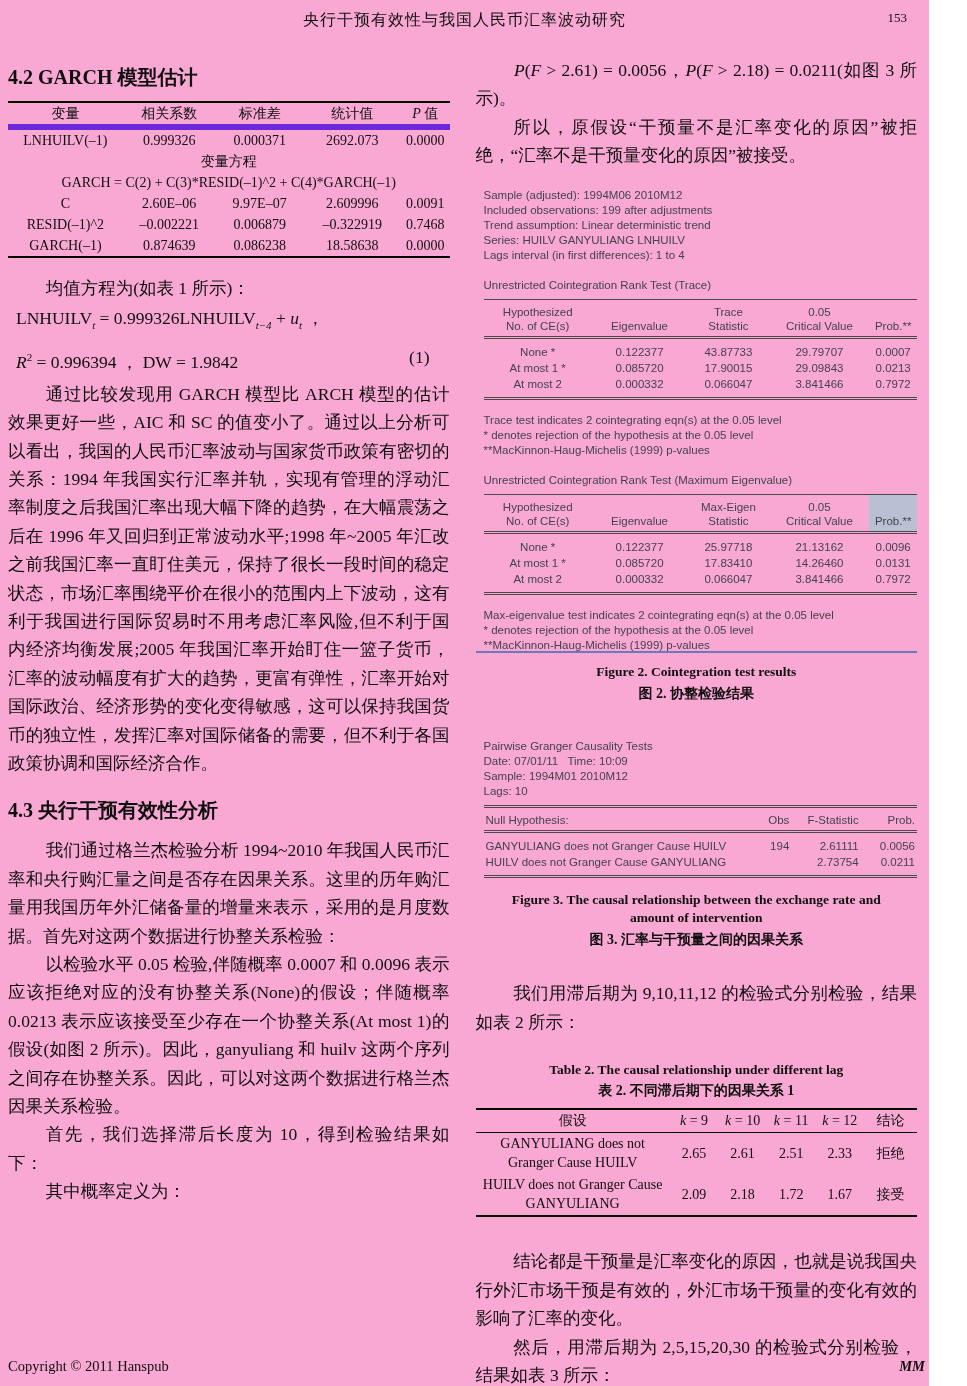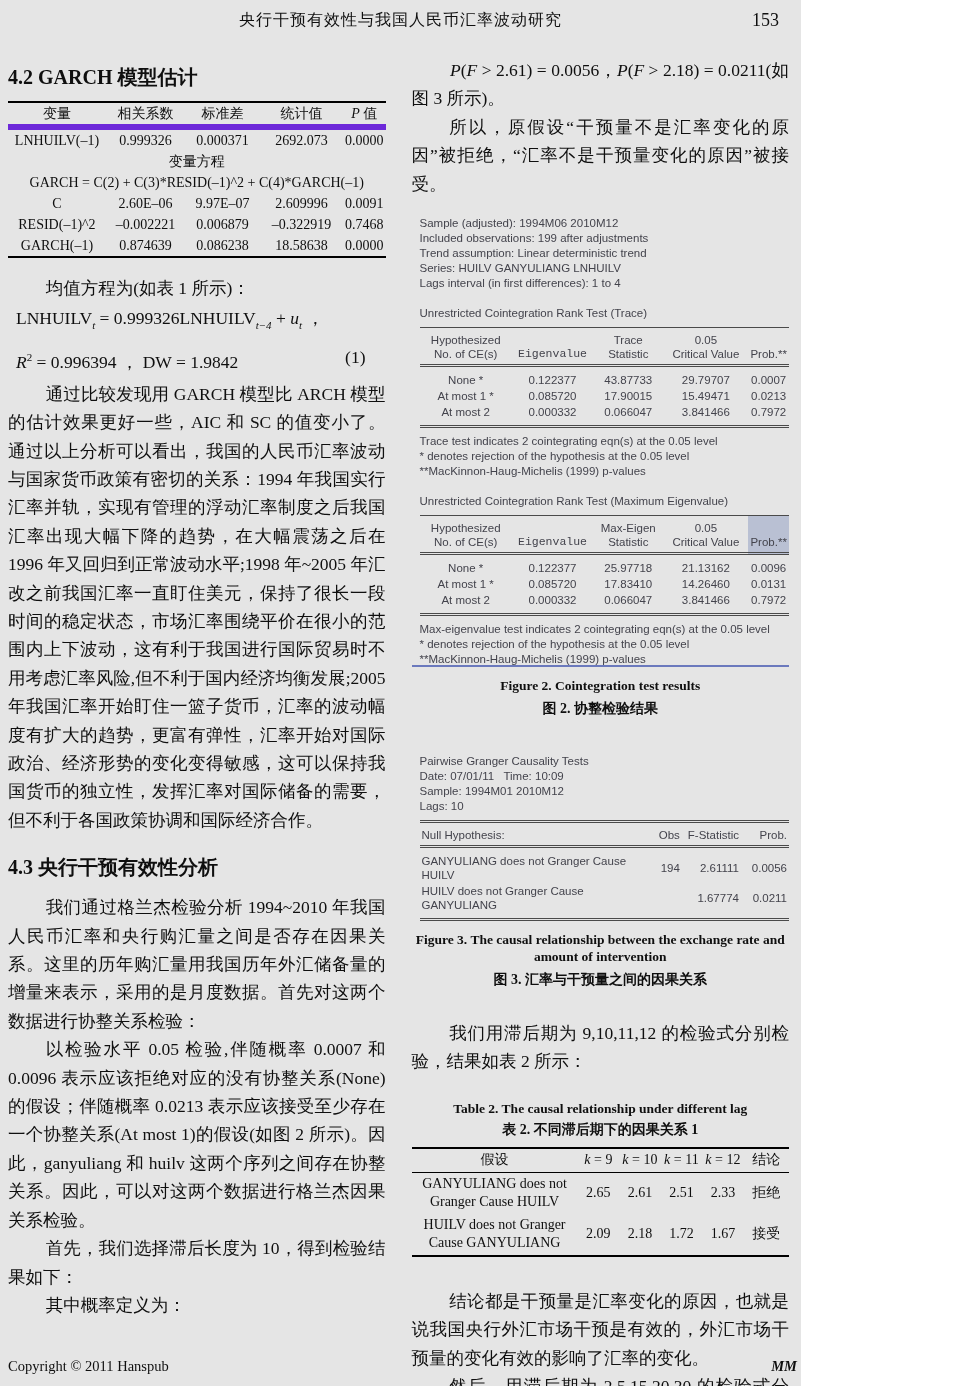--- a/index.html
+++ b/index.html
@@ -1,22 +1,22 @@
 <!DOCTYPE html>
 <html><head>
 <meta charset="utf-8">
 <style>
   html,body { margin:0; padding:0; background:#ffffff; }
-  .page { position:relative; width:801px; height:1386px; background:#e5e5e5; overflow:hidden;
+  .page { position:relative; width:929px; height:1386px; background:#f9a8d4; overflow:hidden;
           font-family:"Liberation Serif","DejaVu Serif",serif; color:#0f0f0f; }
 
   
   .pg-header { position:relative; padding-top:10px; height:26px; }
   .pg-title { display:block; text-align:center; font-size:16px; letter-spacing:1px; }
-  .pg-num { position:absolute; right:22px; top:10px; font-size:18px; }
+  .pg-num { position:absolute; right:22px; top:10px; font-size:13px; }
 
   
   .cols { display:flex; gap:26px; padding:0 12px 0 8px; margin-top:12px; }
   .col { width:461px; }
 
   .sec-h { font-size:20px; font-weight:700; margin:16px 0 10px 0; }
   .sec-h2 { margin:20px 0 12px 0; }
 
   .bp { font-size:17.5px; line-height:28.4px; text-align:justify; margin:0; }
   .ind { text-indent:2.15em; }
@@ -39,28 +39,28 @@
   .eq sub { font-size:11px; font-style:italic; }
   .eq sup { font-size:11px; }
   .eq2 { display:flex; justify-content:space-between; padding-right:20px; margin-bottom:4px; }
   .eqnum { font-style:normal; }
 
   
   .eviews { font-family:"Liberation Sans","DejaVu Sans",sans-serif; font-size:11.5px;
             color:#43434c; padding-left:8px; margin-top:18px; }
   .evl { line-height:15px; white-space:pre-wrap; }
   .evgap { margin-top:15px; }
-  .evt { width:100%; border-collapse:collapse; margin-top:6px; margin-bottom:6px; }
+  .evt { width:100%; border-collapse:collapse; margin-top:6px; margin-bottom:13px; }
   .evt th, .evt td { font-weight:400; text-align:center; padding:1px 2px; line-height:14px; }
   .evt thead tr { border-top:1px solid #4a4a4a; border-bottom:3px double #4a4a4a; }
   .evt thead th { padding-top:5px; padding-bottom:3px; }
   .evt tbody { border-bottom:3px double #4a4a4a; }
   .evt tbody tr:first-child td { padding-top:6px; }
   .evt tbody tr:last-child td { padding-bottom:6px; }
-  .evt .w1 { width:25%; } .evt .w2 { width:22%;font-family:Liberation Mono, monospace; } .evt .w3 { width:19%; }
+  .evt .w1 { width:25%; } .evt .w2 { width:22%; } .evt .w3 { width:19%; }
   .evt .w4 { width:23%; } .evt .w5 { width:11%; }
   .vb { vertical-align:bottom; }
   .hl { background:#b9c0d3; }
   .evnotes { margin-top:3px; }
   .evclip { height:13px; overflow:hidden; border-bottom:2px solid #6b79bd;
             margin-left:-8px; padding-left:8px; }
   
   .gt thead tr { border-top:3px double #4a4a4a; border-bottom:3px double #4a4a4a; }
   .gt th.l, .gt td.l { text-align:left; }
   .gt th.r, .gt td.r { text-align:right; }
@@ -214,21 +214,21 @@
               <td>None *</td>
               <td>0.122377</td>
               <td>43.87733</td>
               <td>29.79707</td>
               <td>0.0007</td>
             </tr>
             <tr>
               <td>At most 1 *</td>
               <td>0.085720</td>
               <td>17.90015</td>
-              <td>15.49471</td>
+              <td>29.09843</td>
               <td>0.0213</td>
             </tr>
             <tr>
               <td>At most 2</td>
               <td>0.000332</td>
               <td>0.066047</td>
               <td>3.841466</td>
               <td>0.7972</td>
             </tr>
           </tbody>
@@ -316,21 +316,21 @@
           <tbody>
             <tr>
               <td class="l">GANYULIANG does not Granger Cause HUILV</td>
               <td class="r">194</td>
               <td class="r">2.61111</td>
               <td class="r">0.0056</td>
             </tr>
             <tr>
               <td class="l">HUILV does not Granger Cause GANYULIANG</td>
               <td class="r"></td>
-              <td class="r">1.67774</td>
+              <td class="r">2.73754</td>
               <td class="r">0.0211</td>
             </tr>
           </tbody>
         </table>
       </div>
 
       <div class="fcap">
         <div class="fcap-en">Figure 3. The causal relationship between the exchange rate and</div>
         <div class="fcap-en">amount of intervention</div>
         <div class="fcap-zh">图 3. 汇率与干预量之间的因果关系</div>

